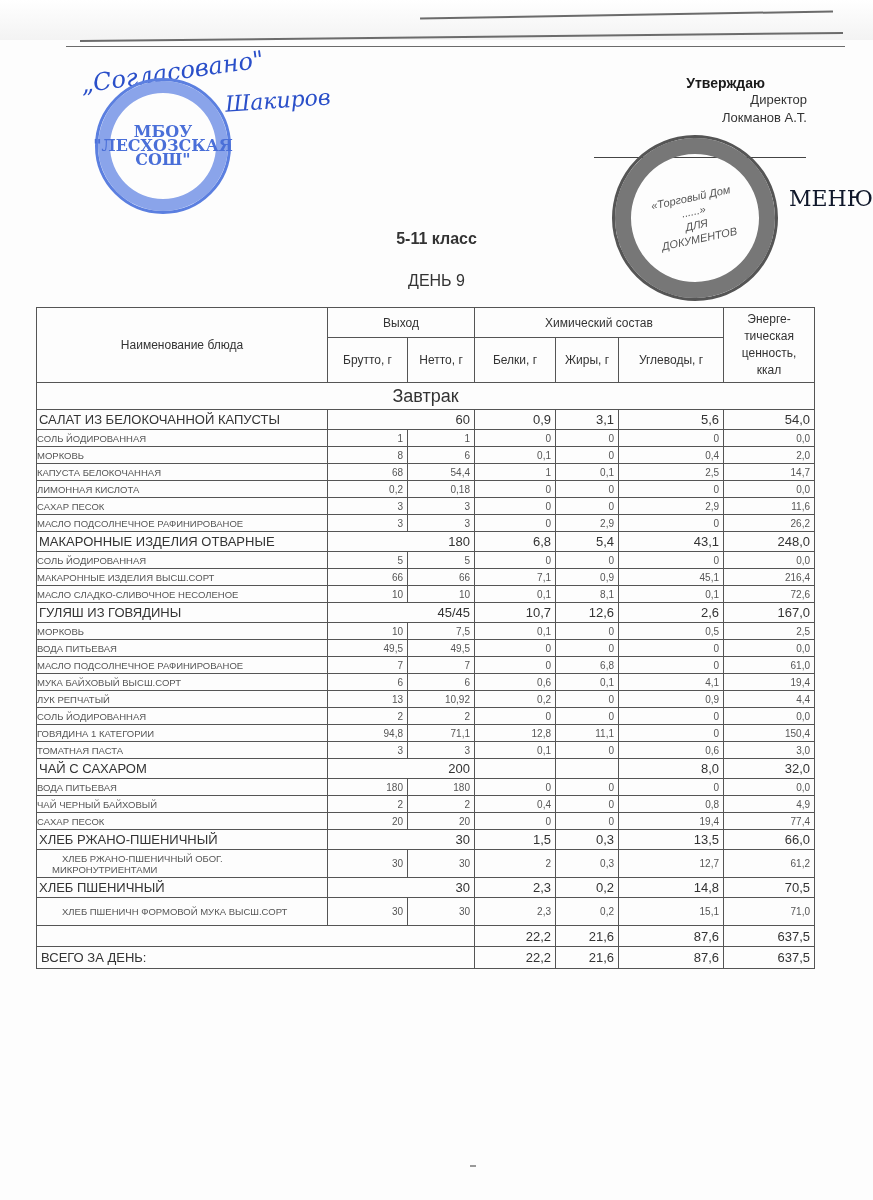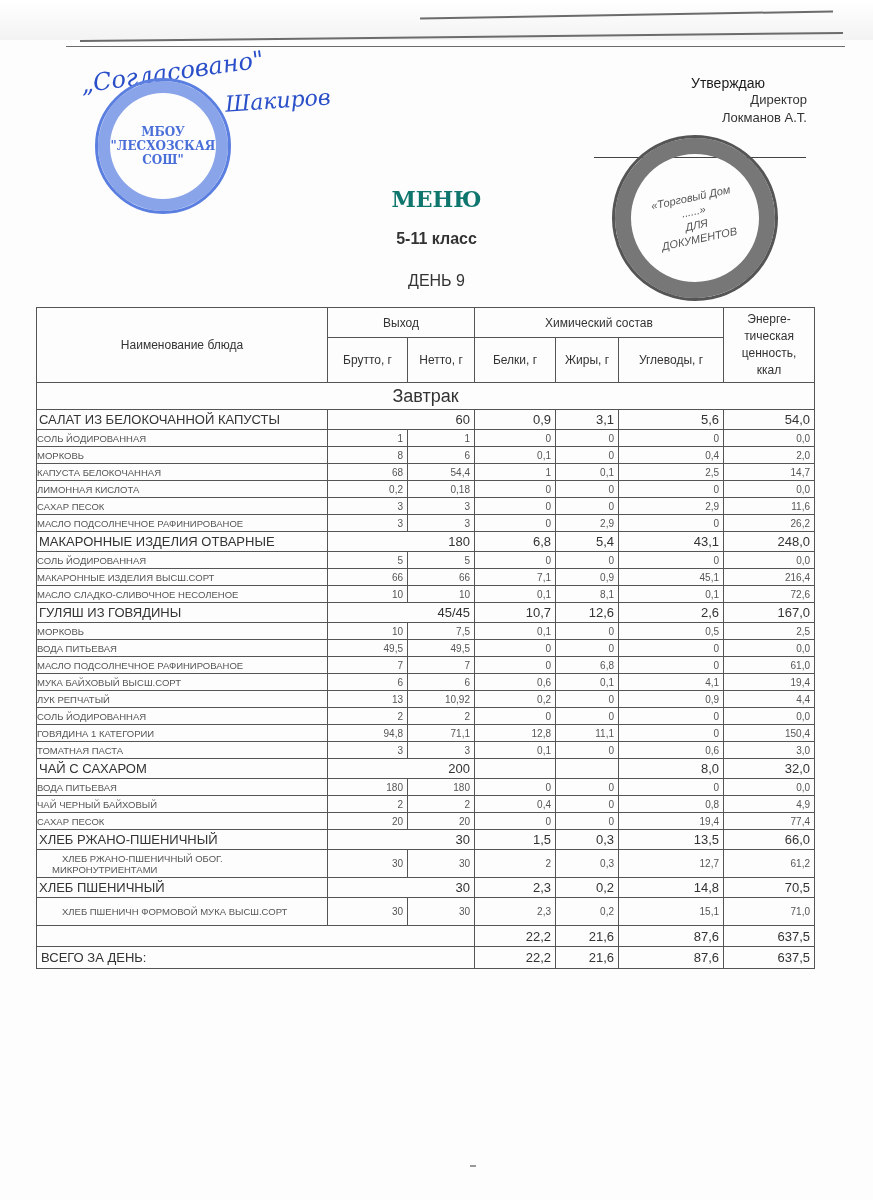--- a/index.html
+++ b/index.html
@@ -12,21 +12,21 @@
   .stack-edge {
     position: absolute; left: 50px; right: 20px; height: 2px; background: #6b6b6b;
   }
   .paper-shadow {
     position: absolute; left: 0; top: 0; width: 873px; height: 40px;
     background: linear-gradient(#fff, #f3f3f3);
   }
   .approve {
     position: absolute; right: 66px; top: 75px; text-align: right;
   }
-  .approve .title { font-weight: normal; font-size: 14px; color: #1a1a1a; margin-right: 42px; }
+  .approve .title { font-weight: bold; font-size: 14px; color: #1a1a1a; margin-right: 42px; }
   .approve .line { font-size: 13px; color: #333; line-height: 18px; }
   .sign-line { position: absolute; left: 594px; top: 157px; width: 212px; height: 1px; background: #444; }
   .agreed {
     position: absolute; left: 80px; top: 58px;
     font-family: "DejaVu Serif", serif; font-style: italic; font-size: 24px; color: #2a4fc9;
     transform: rotate(-8deg);
   }
   .agreed-sign {
     position: absolute; left: 225px; top: 88px;
     font-family: "DejaVu Serif", serif; font-style: italic; font-size: 22px; color: #2a4fc9;
@@ -34,32 +34,32 @@
   }
   .stamp {
     position: absolute; border-radius: 50%;
     display: flex; align-items: center; justify-content: center; text-align: center;
   }
   .stamp-school {
     left: 95px; top: 78px; width: 130px; height: 130px;
     border: 3px solid #5b7fe0; color: #4a6fd8;
     box-shadow: inset 0 0 0 10px rgba(255,255,255,0), inset 0 0 0 12px #8aa4ea;
   }
-  .stamp-school .inner { font-family: "DejaVu Serif", serif; font-weight: bold; font-size: 12px; line-height: 14px; }
+  .stamp-school .inner { font-family: "DejaVu Serif", serif; font-weight: bold; font-size: 16px; line-height: 14px; }
   .stamp-store {
     left: 612px; top: 135px; width: 160px; height: 160px;
     border: 3px solid #555; color: #555;
     box-shadow: inset 0 0 0 14px rgba(255,255,255,0), inset 0 0 0 16px #777;
     transform: rotate(-12deg);
   }
   .stamp-store .inner { font-size: 11px; line-height: 14px; font-style: italic; }
   .doc-title {
     position: absolute; left: 0; width: 873px; text-align: center;
   }
-  .menu-title { top: 186px; font-family: "DejaVu Serif", serif; font-weight: bold; font-size: 22px; color: #0f766e; }
+  .menu-title { top: 186px; font-family: "DejaVu Serif", serif; font-weight: normal; font-size: 22px; color: #0f172a; text-align: right; }
   .class-title { top: 230px; font-weight: bold; font-size: 16px; color: #333; }
   .day-title { top: 272px; font-weight: normal; font-size: 16px; color: #333; }
 
   table.menu {
     position: absolute; left: 36px; top: 307px; width: 778px;
     border-collapse: collapse; table-layout: fixed;
   }
   table.menu td, table.menu th {
     border: 1px solid #555; padding: 0 4px; font-weight: normal; overflow: hidden;
     white-space: nowrap;

